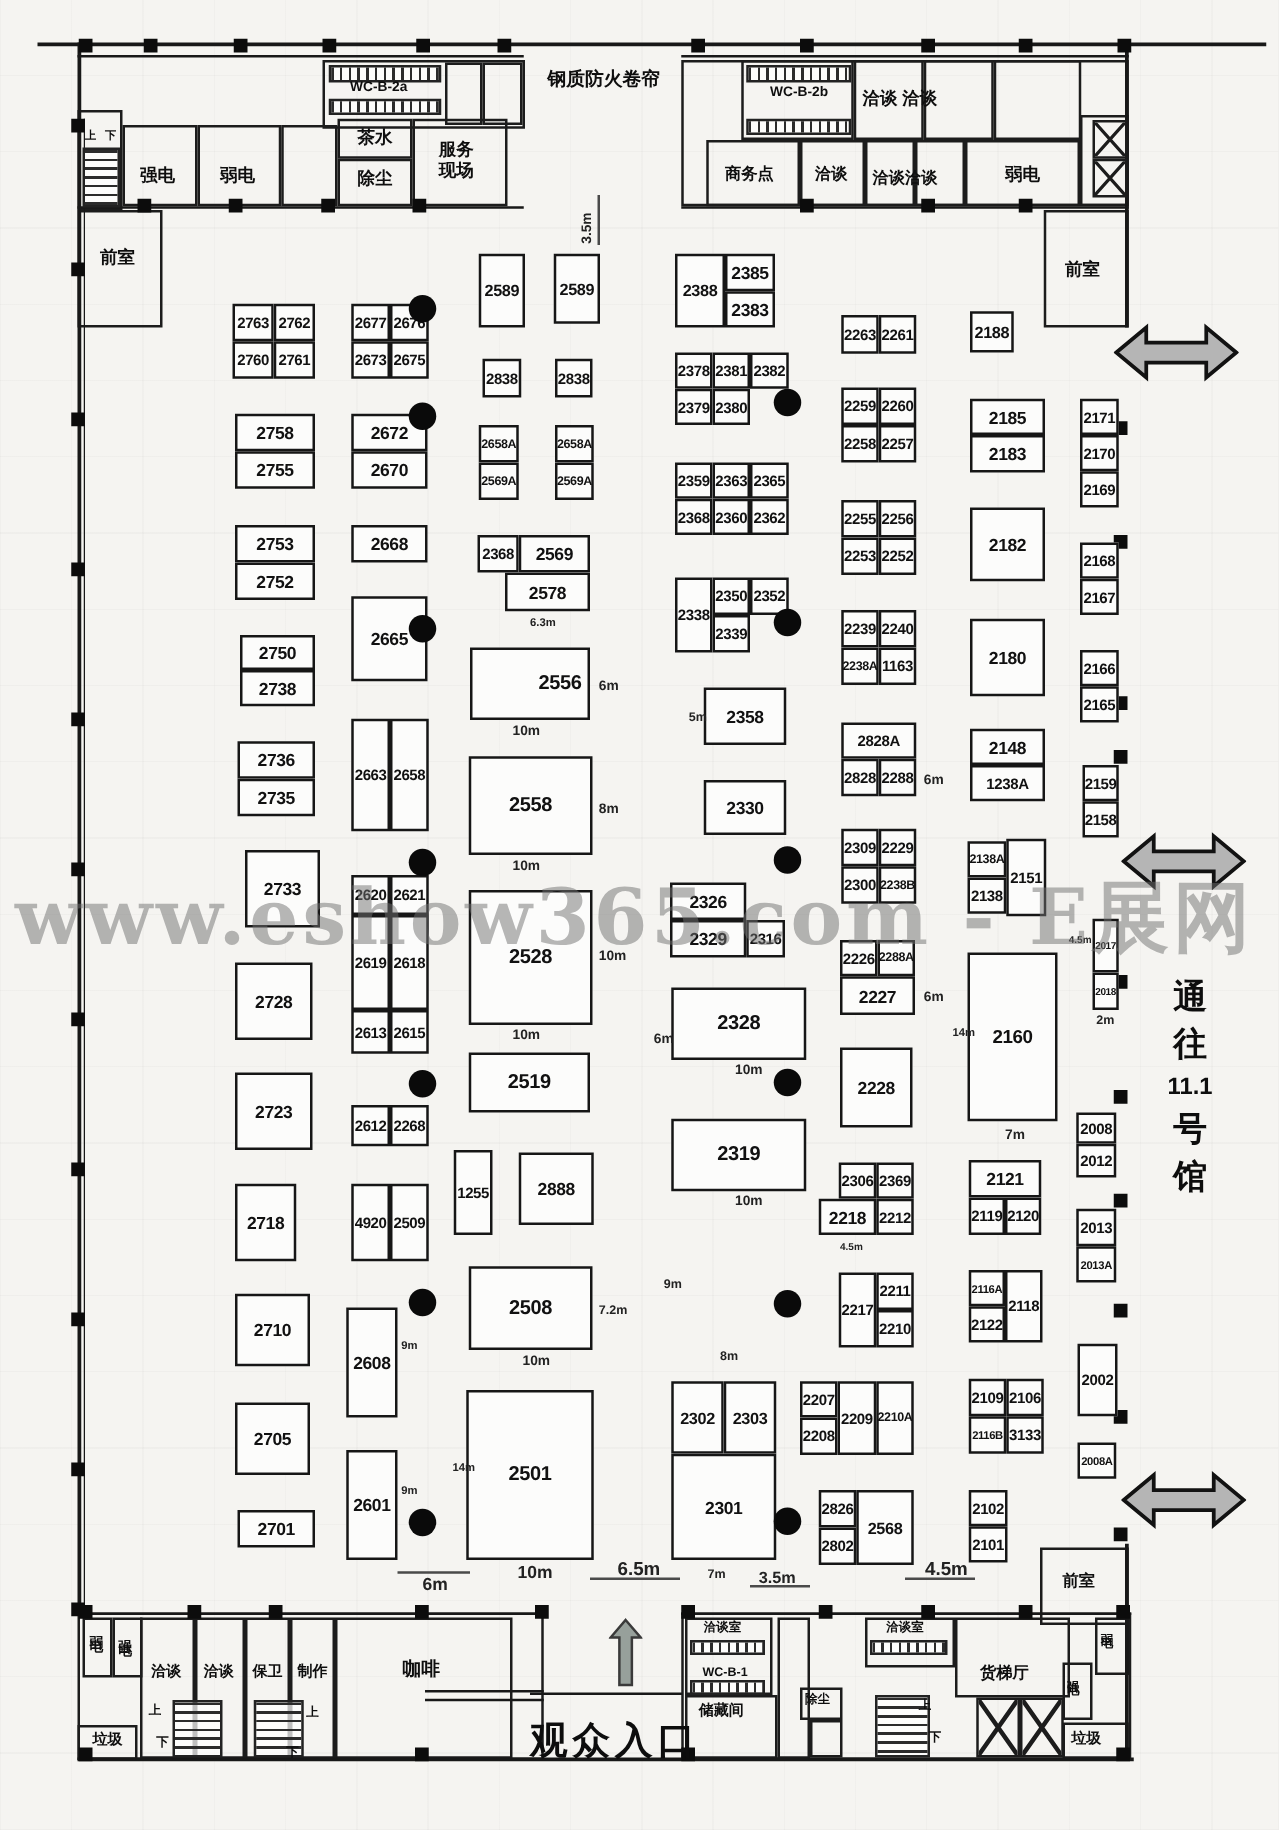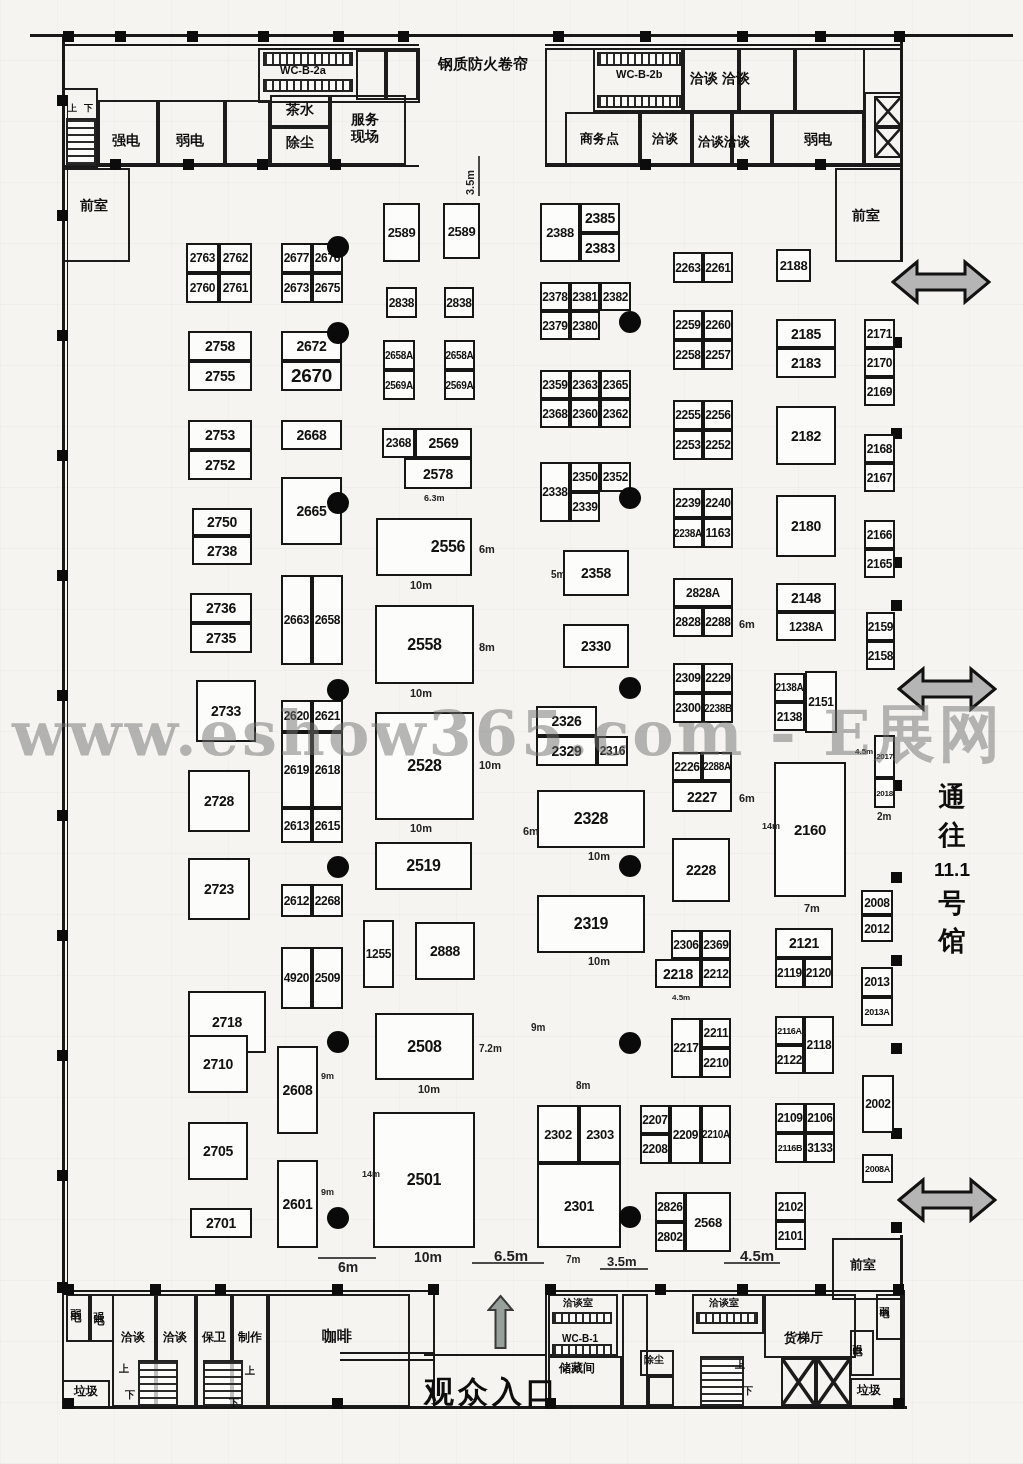--- a/index.html
+++ b/index.html
@@ -61,30 +61,30 @@
     <div class="booth" style="left: 188px; top: 361px; width: 64px; height: 30px; font-size: 14px;">2755</div>
     <div class="booth" style="left: 188px; top: 420px; width: 64px; height: 30px; font-size: 14px;">2753</div>
     <div class="booth" style="left: 188px; top: 450px; width: 64px; height: 30px; font-size: 14px;">2752</div>
     <div class="booth" style="left: 192px; top: 508px; width: 60px; height: 28px; font-size: 14px;">2750</div>
     <div class="booth" style="left: 192px; top: 536px; width: 60px; height: 29px; font-size: 14px;">2738</div>
     <div class="booth" style="left: 190px; top: 593px; width: 62px; height: 30px; font-size: 14px;">2736</div>
     <div class="booth" style="left: 190px; top: 623px; width: 62px; height: 30px; font-size: 14px;">2735</div>
     <div class="booth" style="left: 196px; top: 680px; width: 60px; height: 62px; font-size: 14px;">2733</div>
     <div class="booth" style="left: 188px; top: 770px; width: 62px; height: 62px; font-size: 14px;">2728</div>
     <div class="booth" style="left: 188px; top: 858px; width: 62px; height: 62px; font-size: 14px;">2723</div>
-    <div class="booth" style="left: 188px; top: 947px; width: 78px; height: 62px; font-size: 14px; margin-top: 44px;">2718</div>
+    <div class="booth" style="left: 188px; top: 947px; width: 49px; height: 62px; font-size: 14px;">2718</div>
     <div class="booth" style="left: 188px; top: 1035px; width: 60px; height: 58px; font-size: 14px;">2710</div>
     <div class="booth" style="left: 188px; top: 1122px; width: 60px; height: 58px; font-size: 14px;">2705</div>
     <div class="booth" style="left: 190px; top: 1208px; width: 62px; height: 30px; font-size: 14px;">2701</div>
     <div class="booth" style="left: 281px; top: 243px; width: 31px; height: 30px; font-size: 12px;">2677</div>
     <div class="booth" style="left: 312px; top: 243px; width: 31px; height: 30px; font-size: 12px;">2676</div>
     <div class="booth" style="left: 281px; top: 273px; width: 31px; height: 30px; font-size: 12px;">2673</div>
     <div class="booth" style="left: 312px; top: 273px; width: 31px; height: 30px; font-size: 12px;">2675</div>
     <div class="booth" style="left: 281px; top: 331px; width: 61px; height: 30px; font-size: 14px;">2672</div>
-    <div class="booth" style="left: 281px; top: 361px; width: 61px; height: 30px; font-size: 19px; text-align: center;">2670</div>
+    <div class="booth" style="left: 281px; top: 361px; width: 61px; height: 30px; font-size: 14px; text-align: center;">2670</div>
     <div class="booth" style="left: 281px; top: 420px; width: 61px; height: 30px; font-size: 14px;">2668</div>
     <div class="booth" style="left: 281px; top: 477px; width: 61px; height: 68px; font-size: 14px;">2665</div>
     <div class="booth" style="left: 281px; top: 575px; width: 31px; height: 90px; font-size: 12px;">2663</div>
     <div class="booth" style="left: 312px; top: 575px; width: 31px; height: 90px; font-size: 12px;">2658</div>
     <div class="booth" style="left: 281px; top: 700px; width: 31px; height: 32px; font-size: 12px;">2620</div>
     <div class="booth" style="left: 312px; top: 700px; width: 31px; height: 32px; font-size: 12px;">2621</div>
     <div class="booth" style="left: 281px; top: 732px; width: 31px; height: 76px; font-size: 12px;">2619</div>
     <div class="booth" style="left: 312px; top: 732px; width: 31px; height: 76px; font-size: 12px;">2618</div>
     <div class="booth" style="left: 281px; top: 808px; width: 31px; height: 35px; font-size: 12px;">2613</div>
     <div class="booth" style="left: 312px; top: 808px; width: 31px; height: 35px; font-size: 12px;">2615</div>

